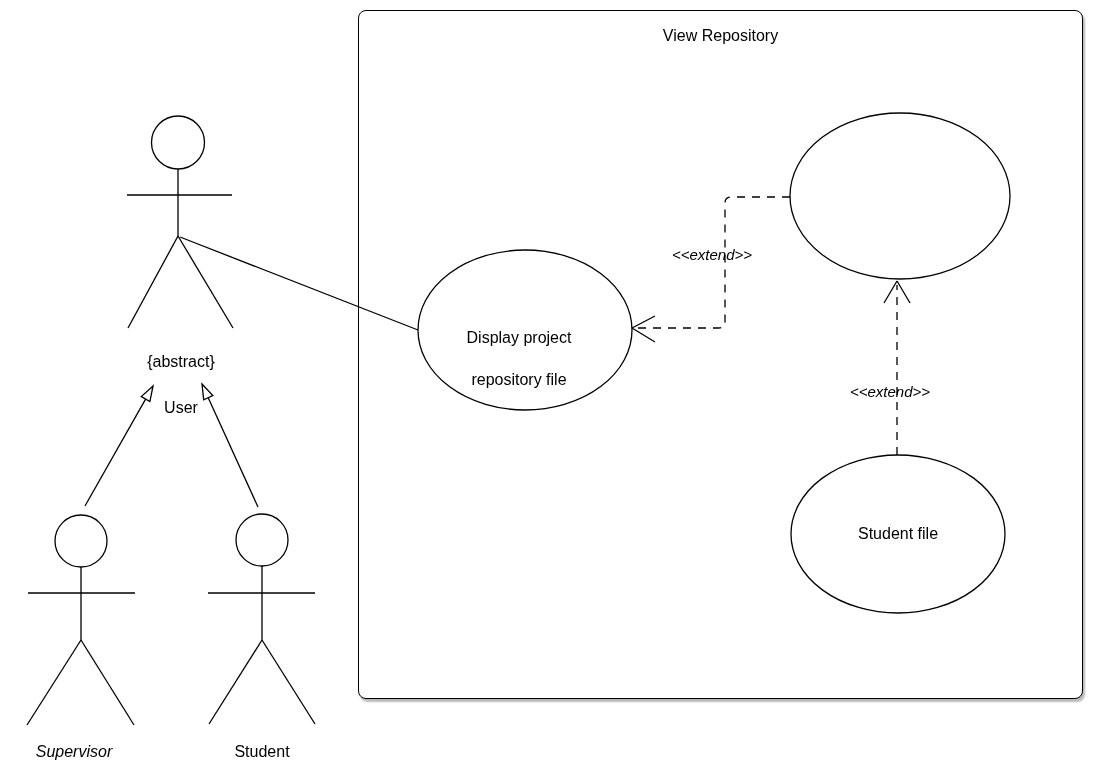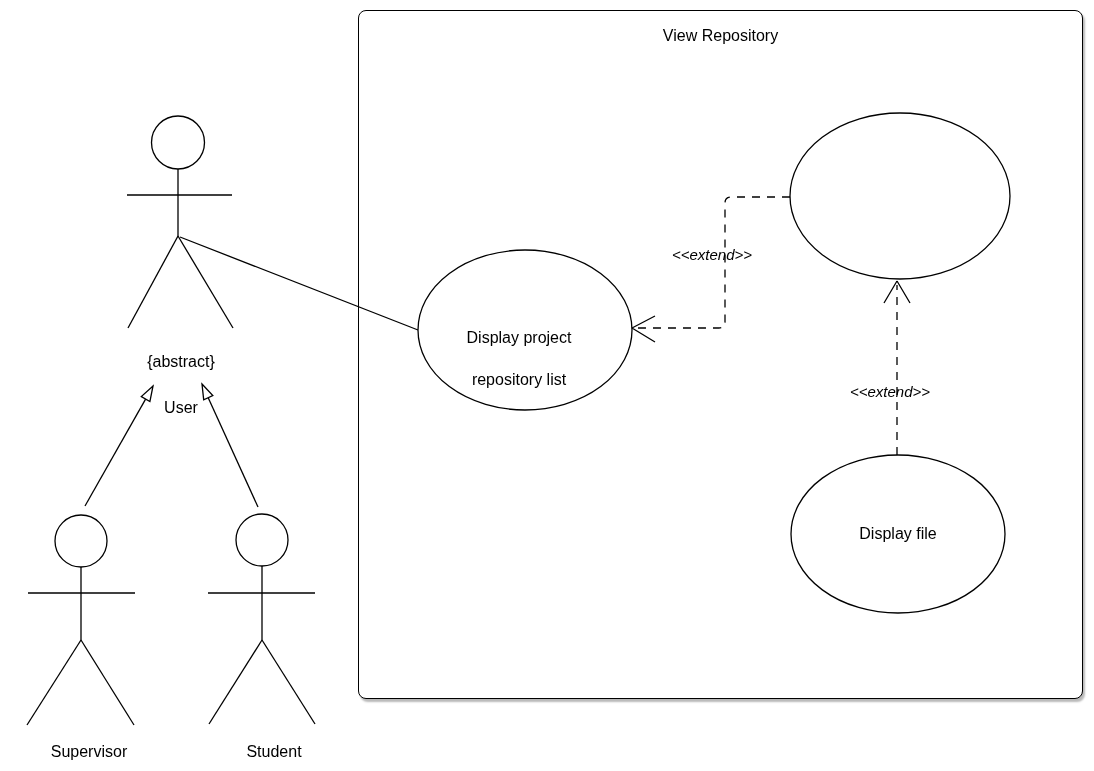--- a/index.html
+++ b/index.html
@@ -98,32 +98,32 @@
     </g>
 
     <g fill="none" stroke="#000000" stroke-width="1.3">
       <line x1="897" y1="455" x2="897" y2="285" stroke-dasharray="8,7"></line>
       <path d="M 897 281 L 884 303 M 897 281 L 910 303"></path>
     </g>
   </svg>
 
   <div class="label uc-label" style="left:412px; top:306px; width:214px;">
     <span>Display project</span><br>
-    <span>repository list</span>
+    <span>repository file</span>
   </div>
 
 
-  <div class="label uc-label" style="left:791px; top:523px; width:214px;">Display file</div>
+  <div class="label uc-label" style="left:791px; top:523px; width:214px;">Student file</div>
 
   <div class="label ext-label" style="left:642px; top:246px; width:140px;">&lt;&lt;extend&gt;&gt;</div>
 
   <div class="label ext-label" style="left:820px; top:383px; width:140px;">&lt;&lt;extend&gt;&gt;</div>
 
   <div class="label actor-label" style="left:101px; top:327px; width:160px;">
     <span>{abstract}</span><br>
     <span>User</span>
   </div>
 
-  <div class="label actor-label" style="left:19px; top:740px; width:140px;">Supervisor</div>
+  <div class="label actor-label" style="left:4px; top:740px; width:140px;font-style:italic;">Supervisor</div>
 
-  <div class="label actor-label" style="left:204px; top:740px; width:140px;">Student</div>
+  <div class="label actor-label" style="left:192px; top:740px; width:140px;">Student</div>
 
 </div>
 
 </body></html>

